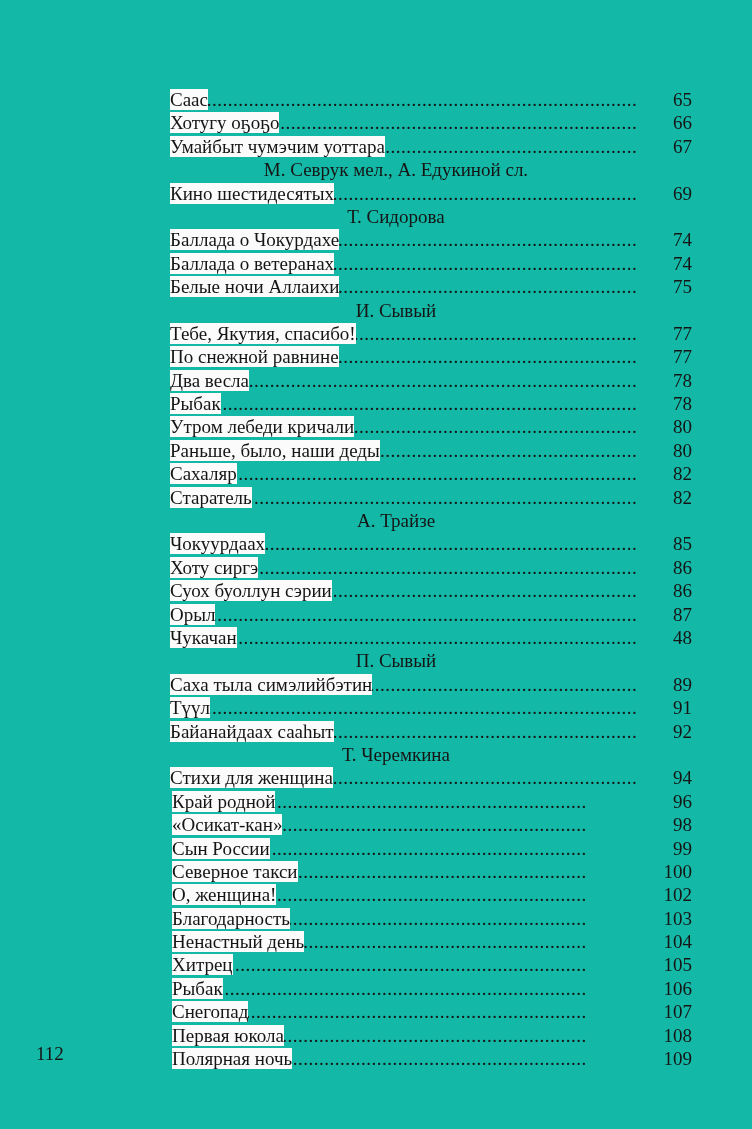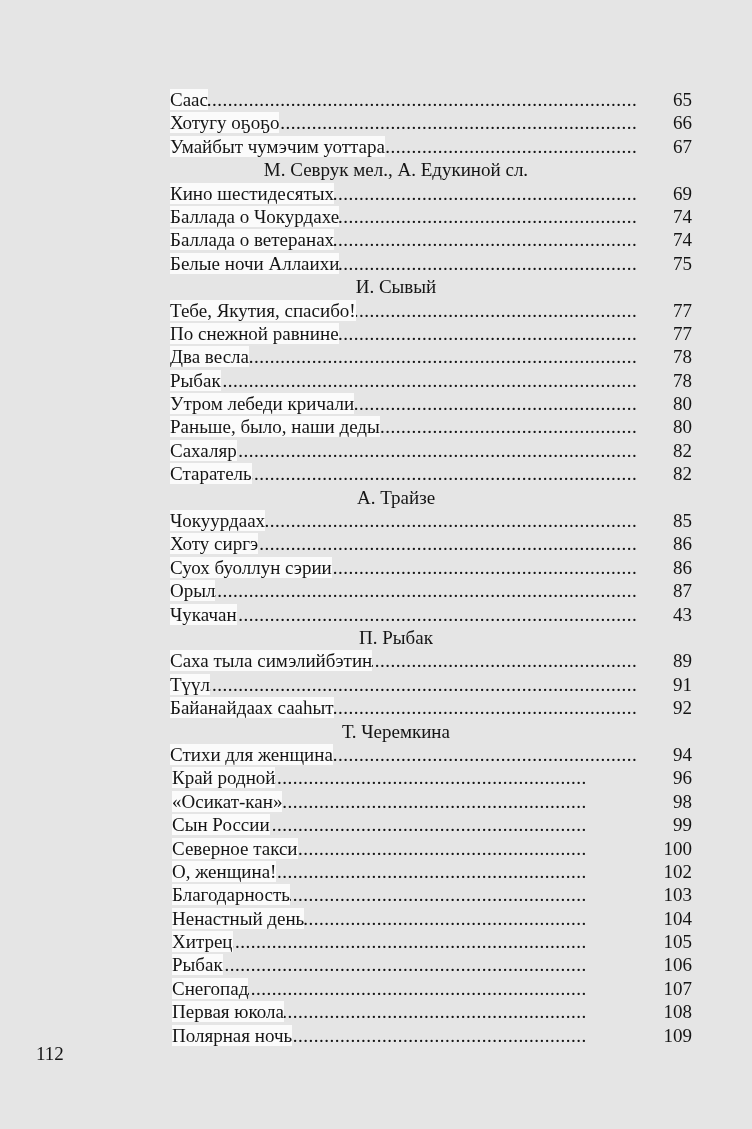--- a/index.html
+++ b/index.html
@@ -12,21 +12,21 @@
       height: 1129px;
       position: relative;
       overflow: hidden;
       font-family: "Liberation Serif", "DejaVu Serif", serif;
       color: #151515;
     }
     .page {
       position: absolute;
       left: 0; top: 0;
       width: 752px; height: 1129px;
-      background: #e5e5e5;
+      background: #14b8a6;
     }
     .toc {
       position: absolute;
       left: 96px;
       top: 88px;
       width: 600px;
     }
     .row {
       position: relative;
       height: 23.4px;
@@ -93,20 +93,21 @@
       </div>
       <div class="row entry l1">
         <span class="title-wrap"><span class="title">Умайбыт чумэчим уоттара</span></span>
         <span class="pageno">67</span>
       </div>
       <div class="row author">М. Севрук мел., А. Едукиной сл.</div>
       <div class="row entry l1">
         <span class="title-wrap"><span class="title">Кино шестидесятых</span></span>
         <span class="pageno">69</span>
       </div>
+      <div class="row author">Т. Сидорова</div>
       <div class="row entry l1">
         <span class="title-wrap"><span class="title">Баллада о Чокурдахе</span></span>
         <span class="pageno">74</span>
       </div>
       <div class="row entry l1">
         <span class="title-wrap"><span class="title">Баллада о ветеранах</span></span>
         <span class="pageno">74</span>
       </div>
       <div class="row entry l1">
         <span class="title-wrap"><span class="title">Белые ночи Аллаихи</span></span>
@@ -157,23 +158,23 @@
       <div class="row entry l1">
         <span class="title-wrap"><span class="title">Суох буоллун сэрии</span></span>
         <span class="pageno">86</span>
       </div>
       <div class="row entry l1">
         <span class="title-wrap"><span class="title">Орыл</span></span>
         <span class="pageno">87</span>
       </div>
       <div class="row entry l1">
         <span class="title-wrap"><span class="title">Чукачан</span></span>
-        <span class="pageno">43</span>
-      </div>
-      <div class="row author">П. Рыбак</div>
+        <span class="pageno">48</span>
+      </div>
+      <div class="row author">П. Сывый</div>
       <div class="row entry l1">
         <span class="title-wrap"><span class="title">Саха тыла симэлийбэтин</span></span>
         <span class="pageno">89</span>
       </div>
       <div class="row entry l1">
         <span class="title-wrap"><span class="title">Түүл</span></span>
         <span class="pageno">91</span>
       </div>
       <div class="row entry l1">
         <span class="title-wrap"><span class="title">Байанайдаах сааһыт</span></span>

